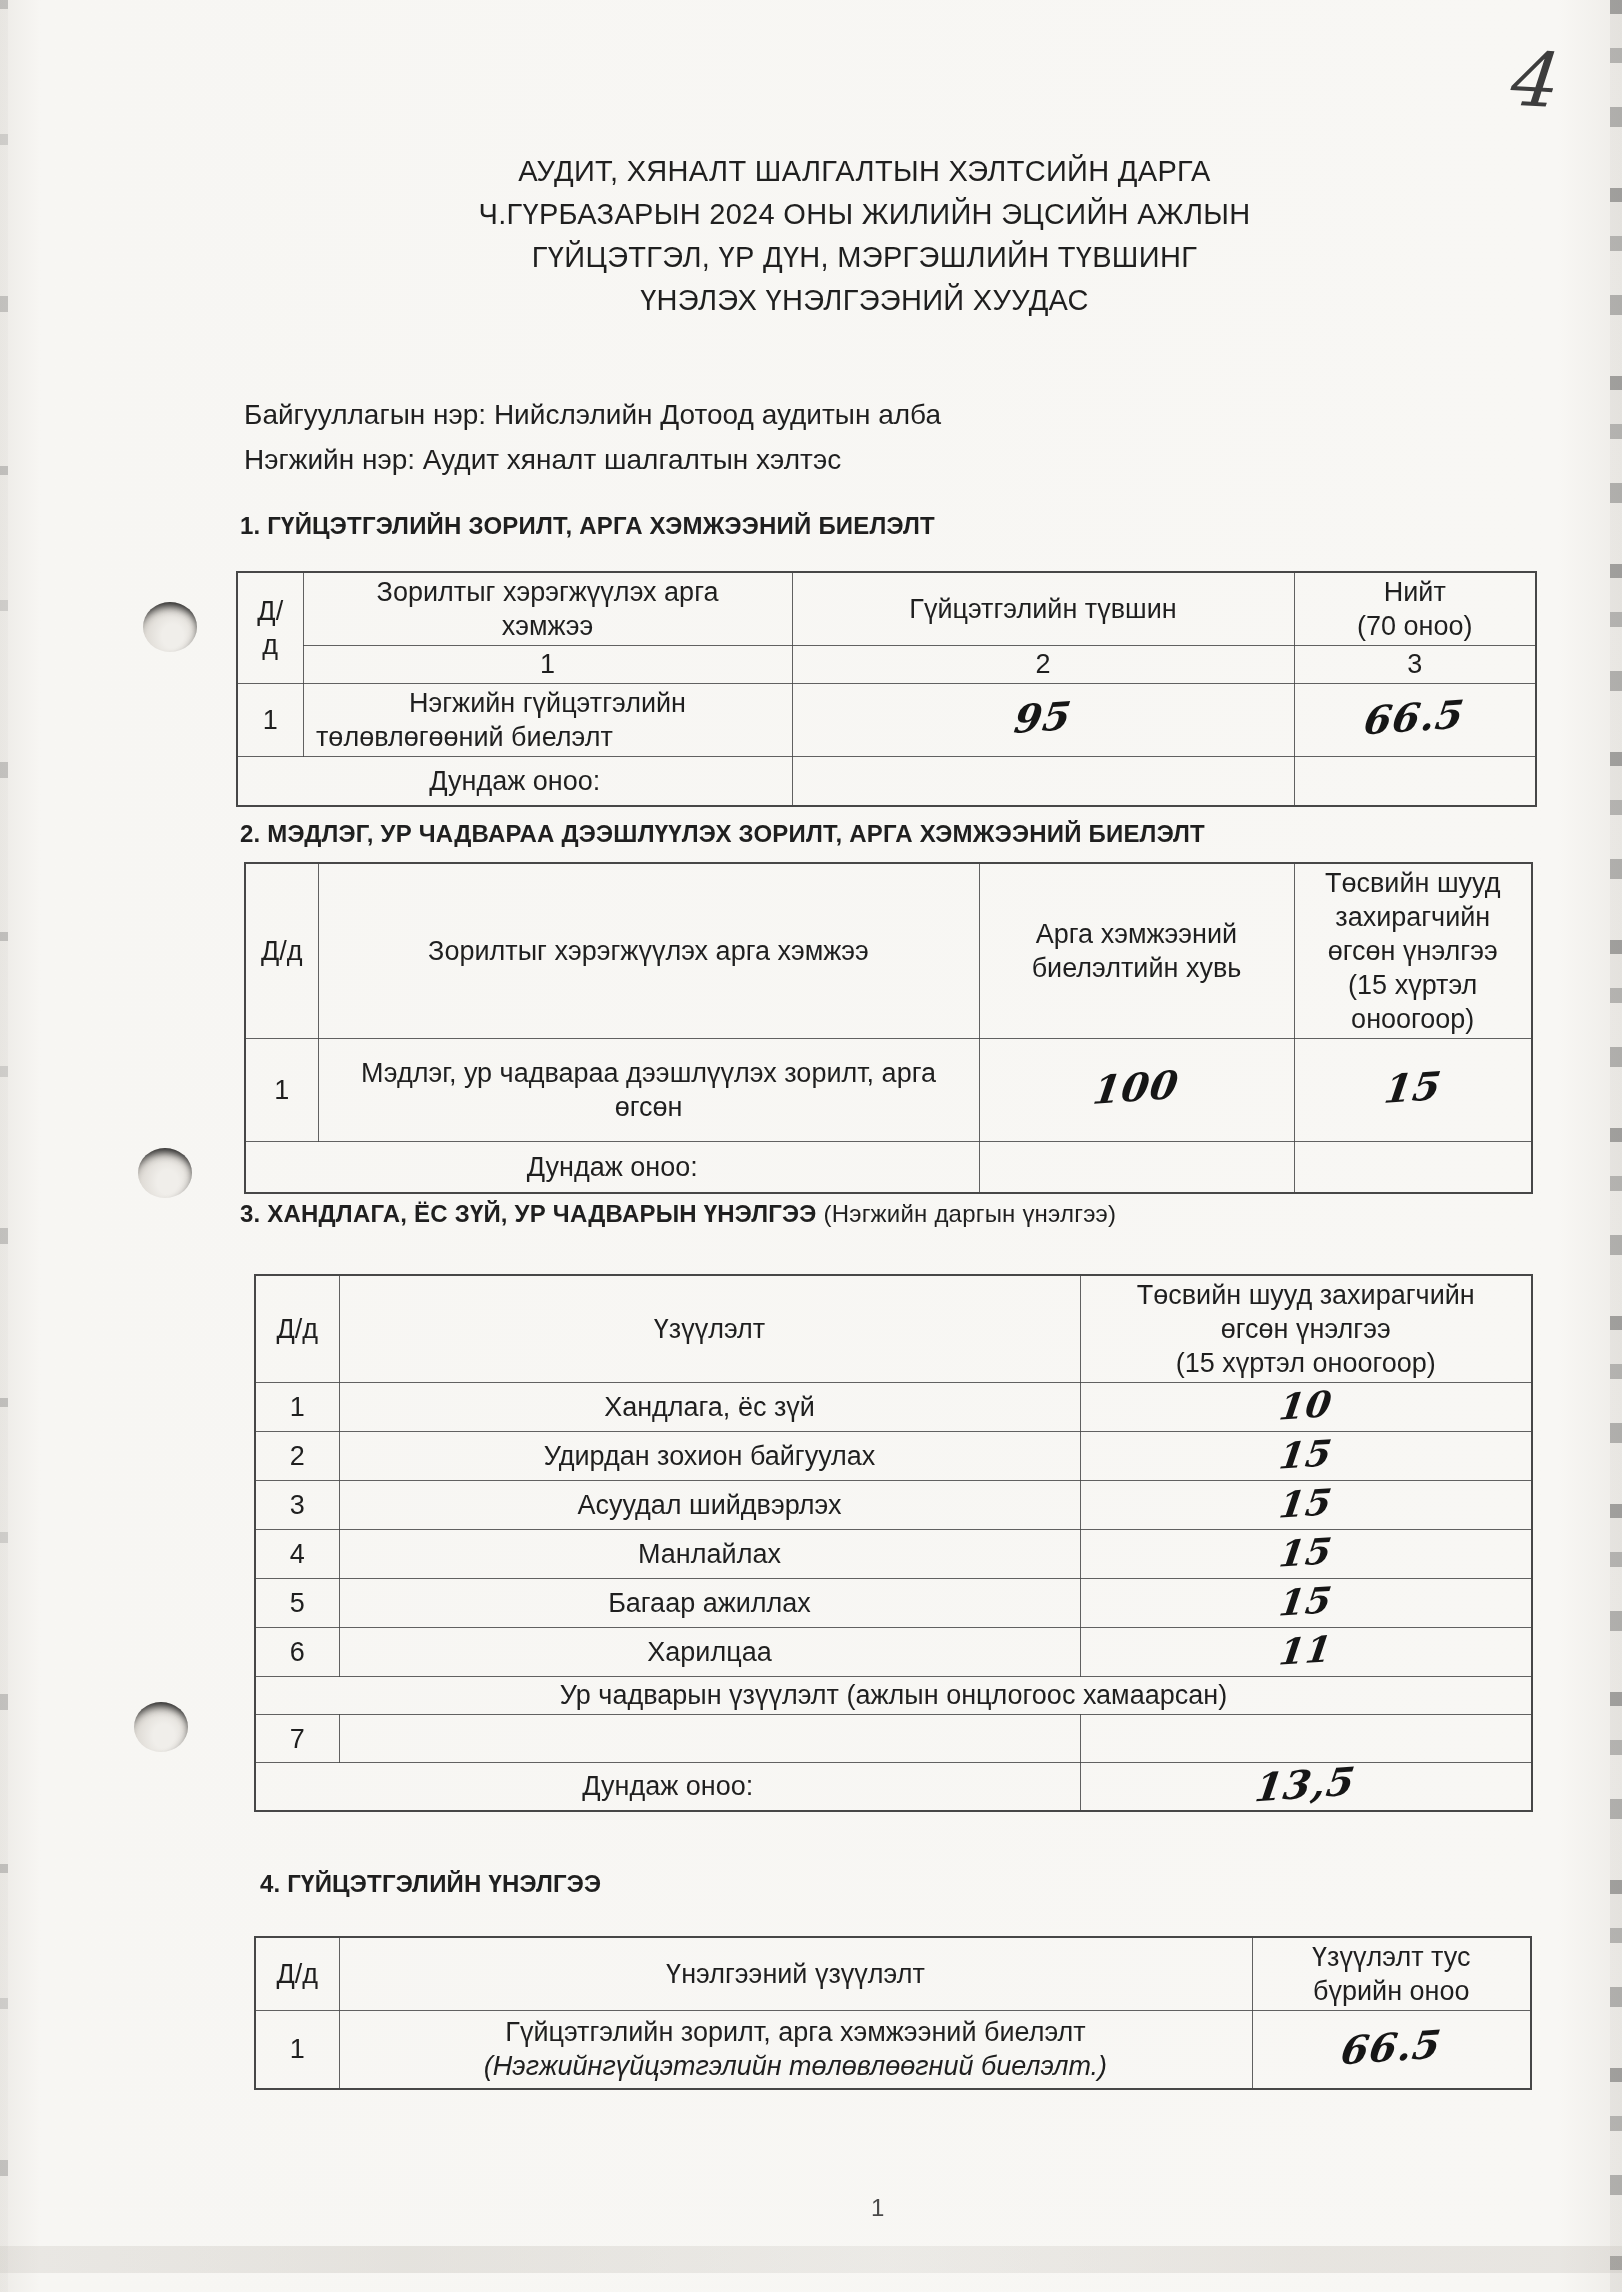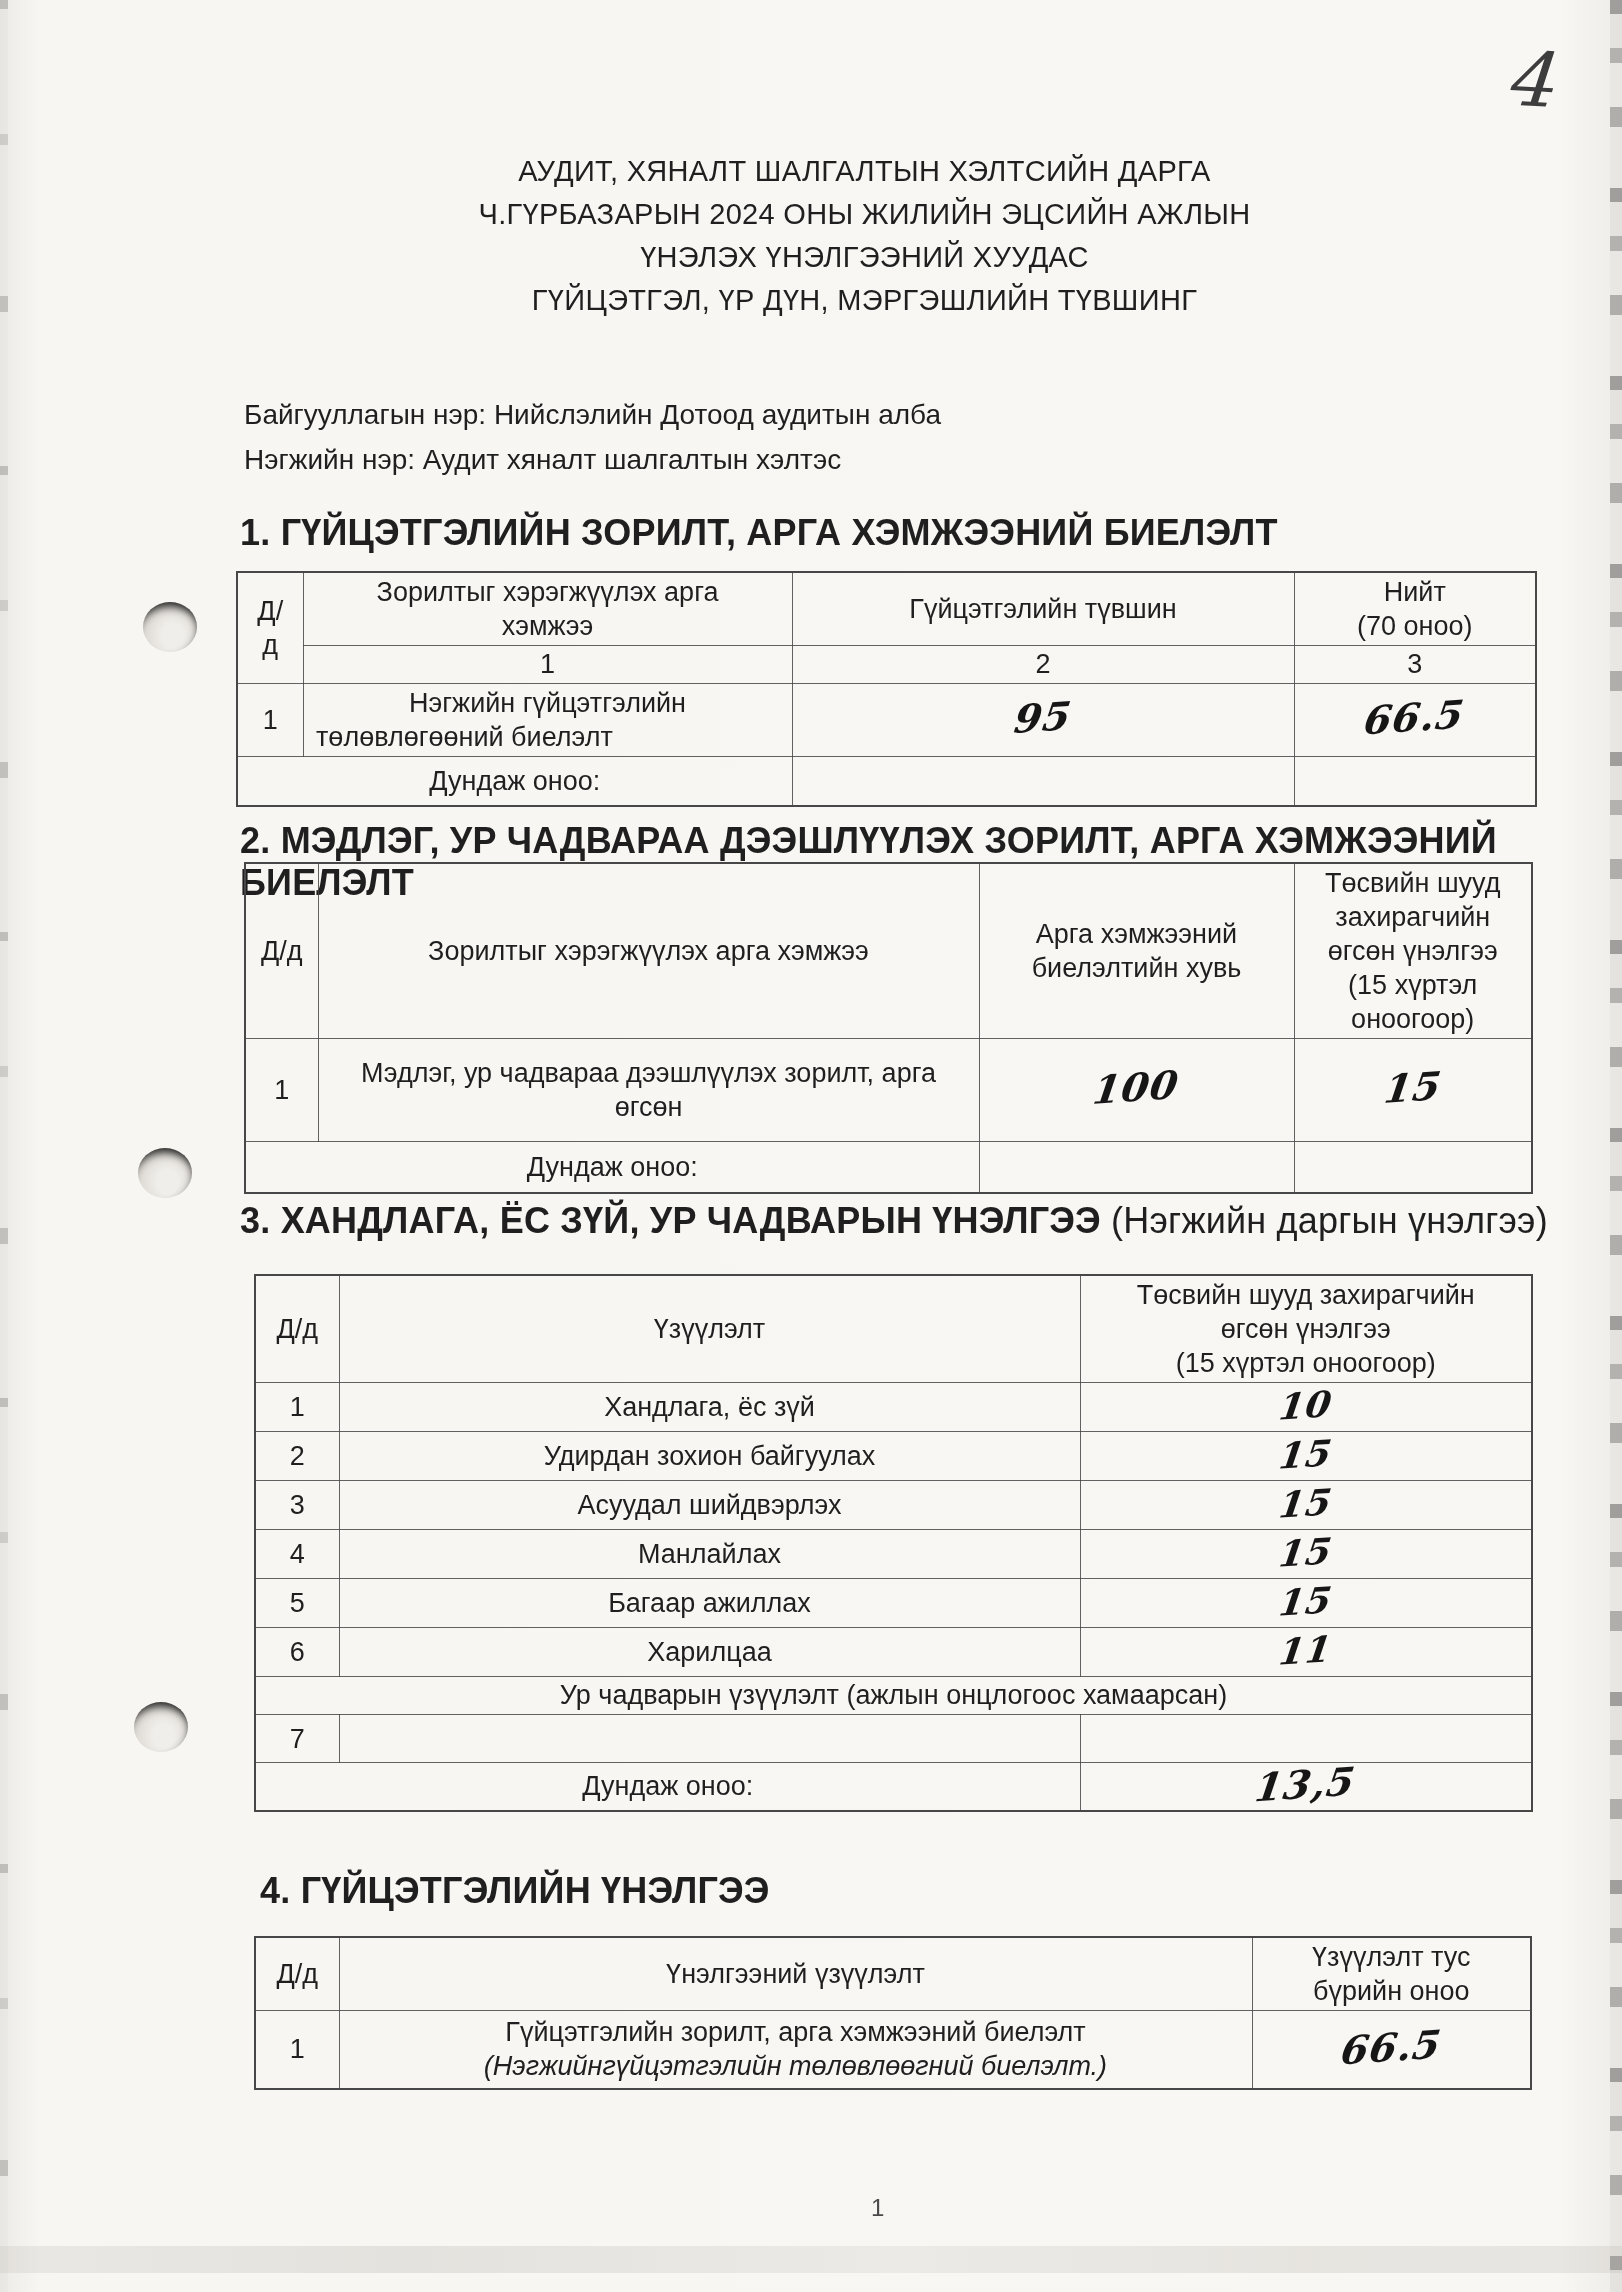--- a/index.html
+++ b/index.html
@@ -38,21 +38,21 @@
   .punch3 { left:134px; top:1702px; }
   .corner-mark {
     position:absolute; left:1512px; top:36px;
     font-family:"DejaVu Serif", serif; font-style:italic; font-weight:400;
     font-size:75px; color:#3d3d3d; transform:rotate(3deg) skewX(-4deg);
   }
   
   .title { position:absolute; left:242px; top:150px; width:1245px; text-align:center;
            font-size:29px; line-height:43px; letter-spacing:0.3px; }
   .org   { position:absolute; left:244px; top:392px; font-size:28px; line-height:45px; }
-  .sec-heading { position:absolute; font-weight:bold; font-size:36px; letter-spacing:0.2px; }
+  .sec-heading { position:absolute; font-weight:bold; font-size:24px; letter-spacing:0.2px; }
   .sh1 { left:240px; top:512px; }
   .sh2 { left:240px; top:820px; }
   .sh3 { left:240px; top:1200px; }
   .sh4 { left:240px; top:1870px;margin-left:20px; }
   .sh3 .note { font-weight:normal; }
   .pagenum { position:absolute; left:871px; top:2194px; font-size:24px; color:#4a4a4a; }
   
   table.t { position:absolute; border-collapse:collapse; table-layout:fixed;
             font-size:27px; line-height:34px; }
   table.t { border:2.7px solid #474747; }
@@ -87,22 +87,22 @@
   <div class="edge-right"></div>
   <div class="bottom-band"></div>
   <div class="punch punch1"></div>
   <div class="punch punch2"></div>
   <div class="punch punch3"></div>
   <div class="corner-mark">4</div>
 
   <div class="title">
     <div>АУДИТ, ХЯНАЛТ ШАЛГАЛТЫН ХЭЛТСИЙН ДАРГА</div>
     <div>Ч.ГҮРБАЗАРЫН 2024 ОНЫ ЖИЛИЙН ЭЦСИЙН АЖЛЫН</div>
+    <div>ГҮЙЦЭТГЭЛ, ҮР ДҮН, МЭРГЭШЛИЙН ТҮВШИНГ</div>
     <div>ҮНЭЛЭХ ҮНЭЛГЭЭНИЙ ХУУДАС</div>
-    <div>ГҮЙЦЭТГЭЛ, ҮР ДҮН, МЭРГЭШЛИЙН ТҮВШИНГ</div>
   </div>
 
   <div class="org">
     <div>Байгууллагын нэр: Нийслэлийн Дотоод аудитын алба</div>
     <div>Нэгжийн нэр: Аудит хяналт шалгалтын хэлтэс</div>
   </div>
 
   <div class="sec-heading sh1">1. ГҮЙЦЭТГЭЛИЙН ЗОРИЛТ, АРГА ХЭМЖЭЭНИЙ БИЕЛЭЛТ</div>
   <table class="t t1">
     <colgroup>

